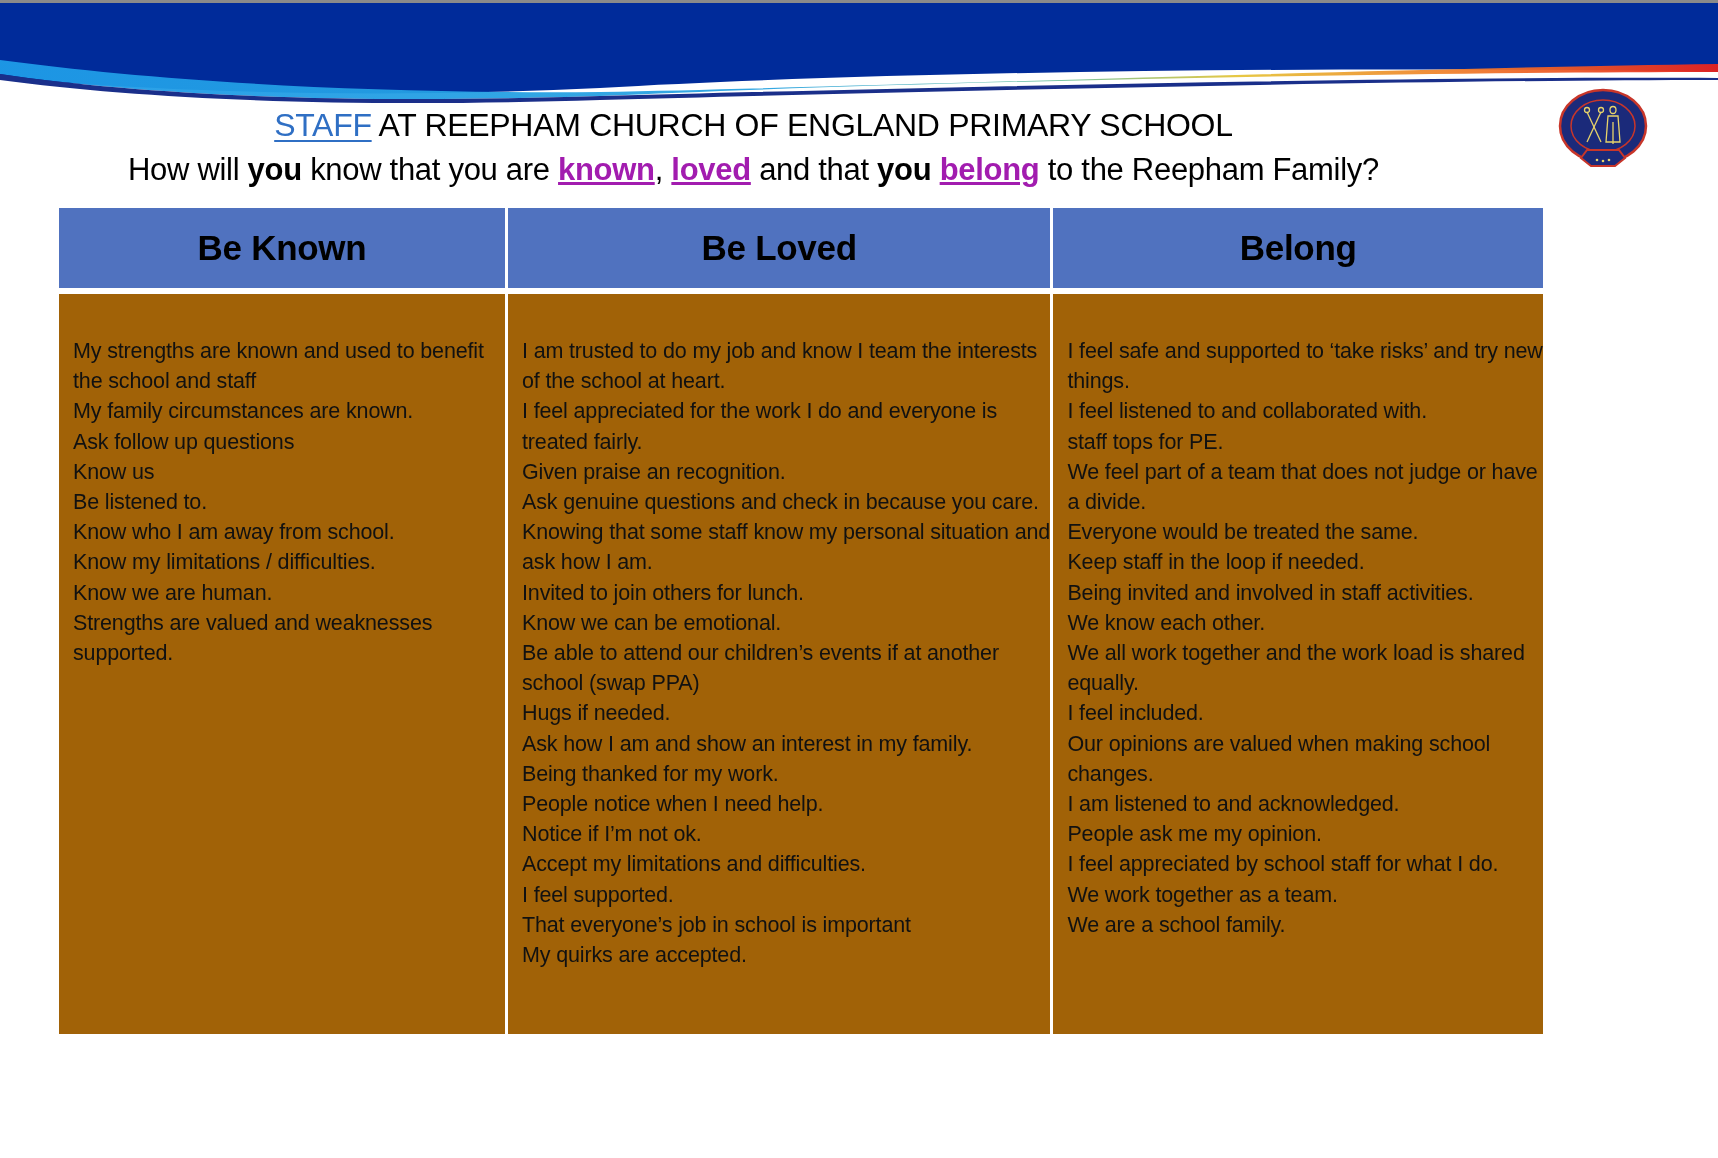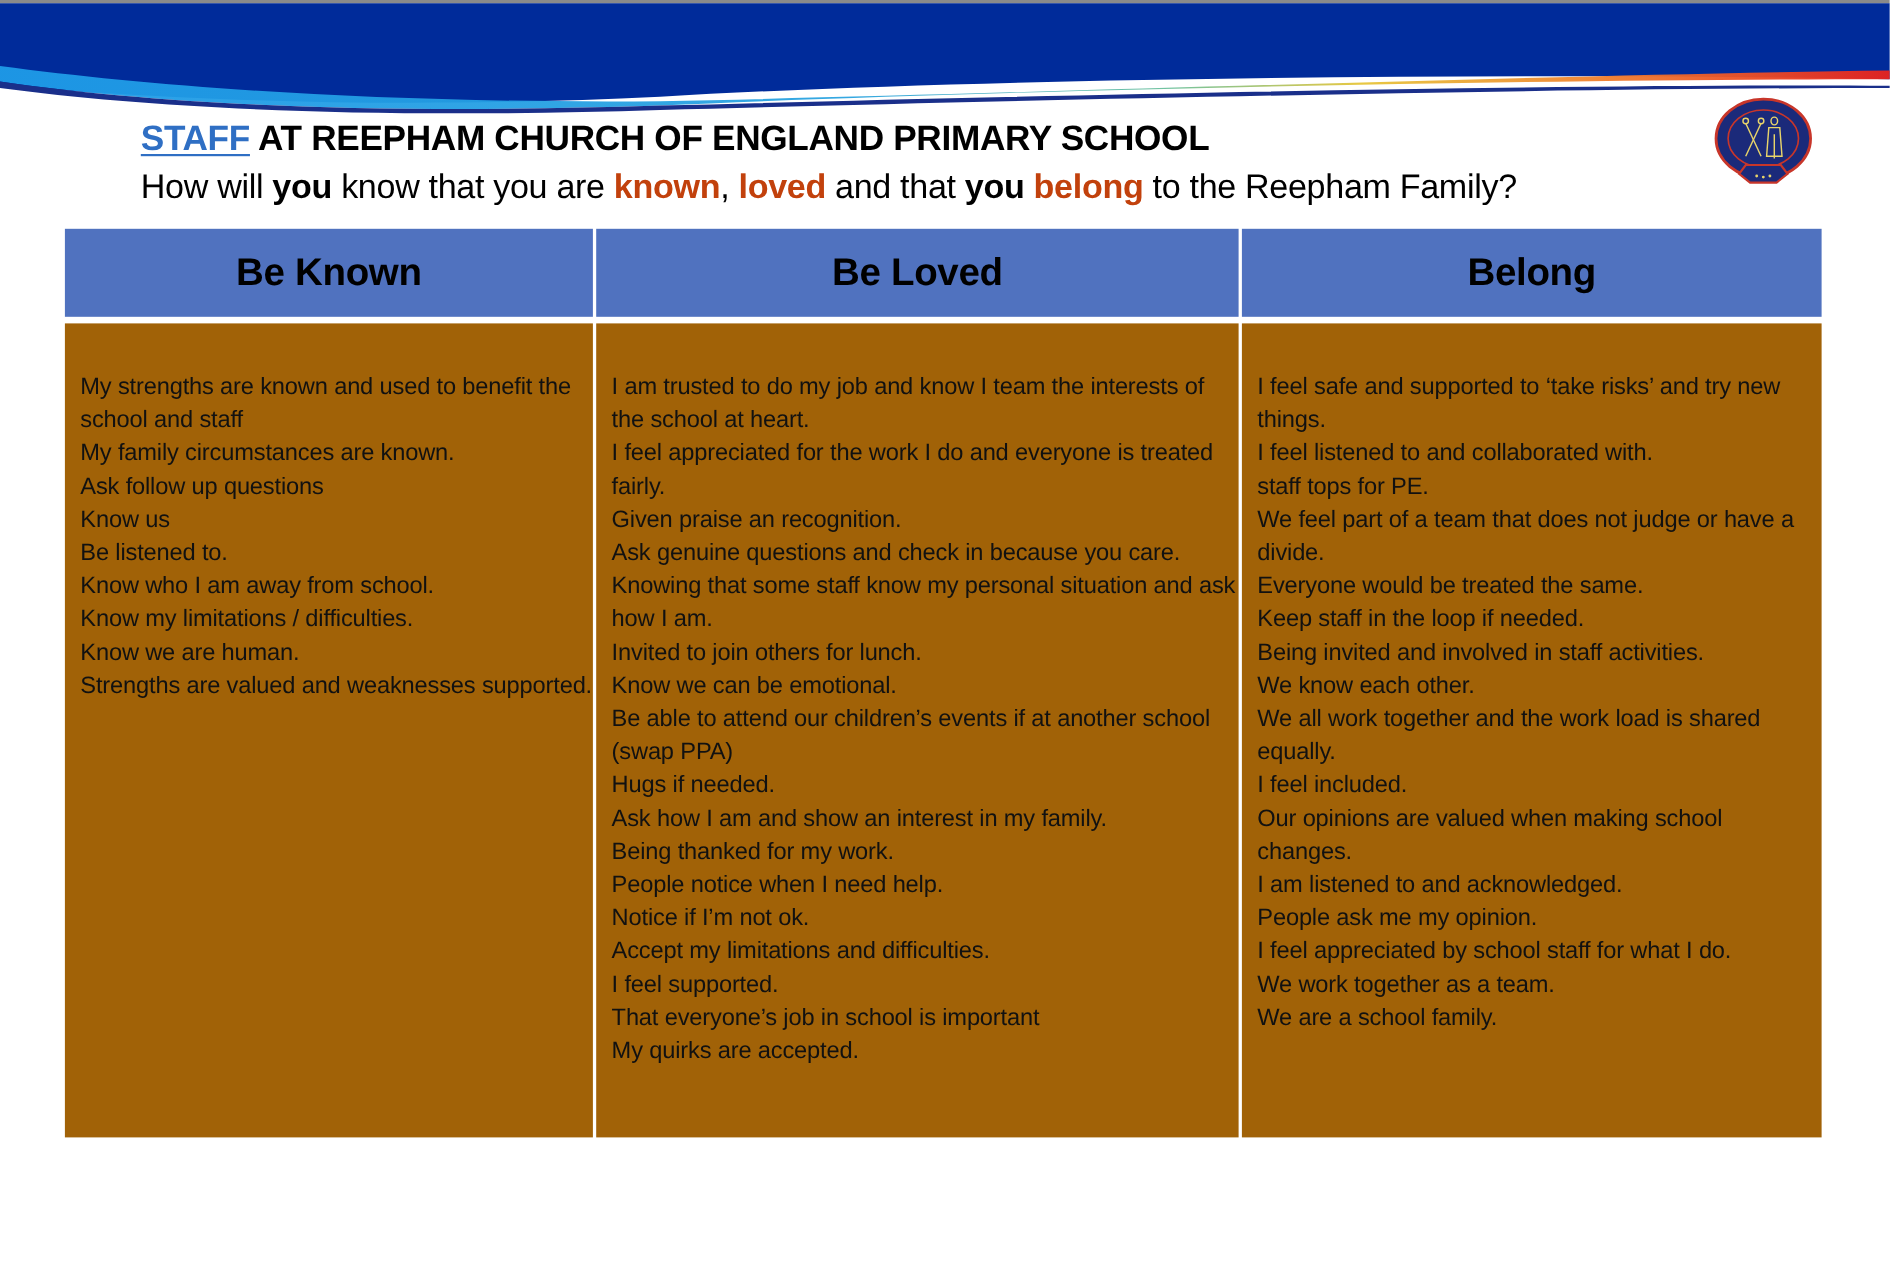--- a/index.html
+++ b/index.html
@@ -10,39 +10,39 @@
       color: #000;
     }
     .banner {
       position: absolute; left: 0; top: 0; width: 1718px; height: 110px;
     }
     .banner svg { display: block; }
     .title-block {
       position: absolute; left: 128px; top: 104px;
     }
     .title-line {
-      font-size: 32px; font-weight: bold; letter-spacing: -0.3px;
-      white-space: nowrap; line-height: 42px;
+      font-size: 32px; font-weight: normal; letter-spacing: -0.3px;
+      white-space: nowrap; line-height: 42px; text-align: center;
     }
     .title-line .accent {
       color: #2f6fc4; text-decoration: underline; text-decoration-thickness: 2px;
       text-underline-offset: 4px;
     }
     .subtitle-line {
       font-size: 31px; white-space: nowrap; line-height: 48px; letter-spacing: -0.3px;
     }
     .subtitle-line b { font-weight: bold; }
-    .subtitle-line .red { color: #c2410c; font-weight: bold; }
+    .subtitle-line .red { color: #a21caf; font-weight: bold; text-decoration: underline; }
     .crest {
       position: absolute; left: 1557px; top: 88px; width: 92px; height: 80px;
     }
     .table {
       position: absolute; left: 59px; top: 208px; width: 1597px; height: 826px;
     }
-    .head-row, .body-row { position: absolute; left: 0; display: flex; width: 1597px; }
+    .head-row, .body-row { position: absolute; left: 0; display: flex; width: 1484px; }
     .head-row { top: 0; height: 80px; }
     .body-row { top: 86px; height: 740px; }
     .cell { box-sizing: border-box; height: 100%; }
     .col1 { width: 480px; }
     .col2 { width: 584px; margin-left: 3px; }
     .col3 { width: 527px; margin-left: 3px; }
     .head-row .cell {
       background: #5072bf; display: flex; align-items: center; justify-content: center;
       font-weight: bold; font-size: 35px; color: #000; letter-spacing: -0.3px;
     }

